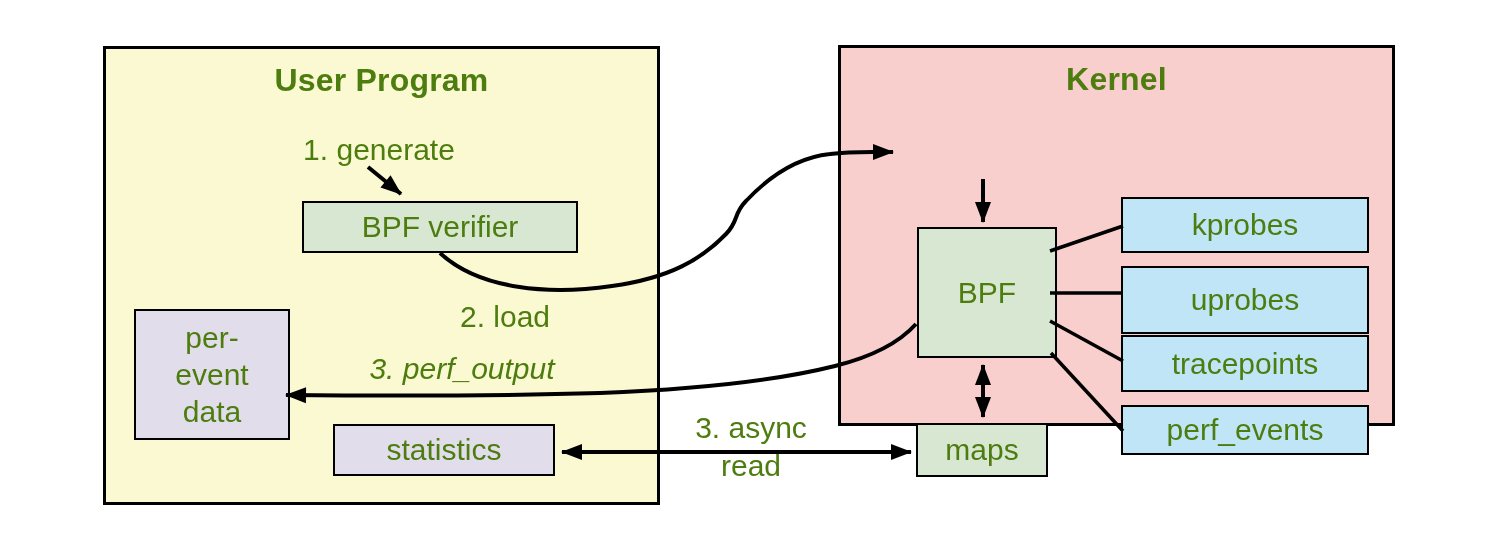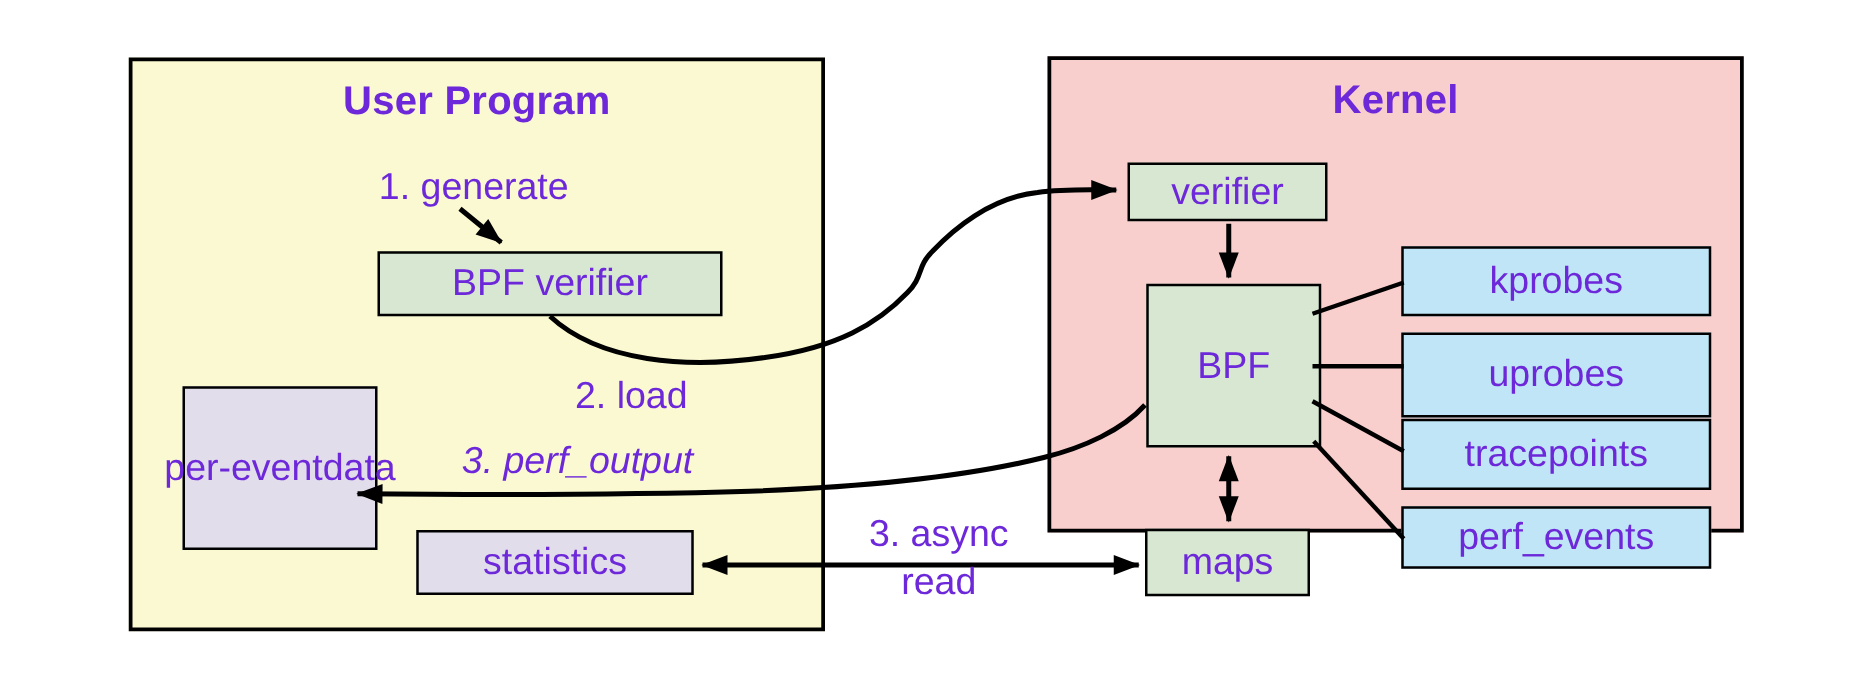--- a/index.html
+++ b/index.html
@@ -2,21 +2,21 @@
 <html><head>
 <meta charset="utf-8">
 <style>
   html, body { margin: 0; padding: 0; background: #ffffff; }
   .canvas {
     position: relative;
     width: 1500px;
     height: 550px;
     background: #ffffff;
     font-family: "Liberation Sans", sans-serif;
-    color: #6d28d9;
+    color: #4d7c0f;
     overflow: hidden;
   }
   .region {
     position: absolute;
     box-sizing: border-box;
     border: 3px solid #000;
   }
   .region-user { left: 103px; top: 46px; width: 557px; height: 459px; background: #FBF9D2; }
   .region-kernel { left: 838px; top: 45px; width: 557px; height: 381px; background: #F9CFCD; }
   .region-title {
@@ -38,21 +38,21 @@
     text-align: center;
     font-size: 30px;
     line-height: 1.2;
     z-index: 1;
   }
   .fill-green { background: #D7E7D1; }
   .fill-blue { background: #BFE5F7; }
   .fill-lavender { background: #E2DDEB; }
 
   .node-bpf-bytecode { left: 302px; top: 201px; width: 276px; height: 52px; }
-  .node-per-event    { left: 146px; top: 309px; width: 156px; height: 131px; line-height: 37px; }
+  .node-per-event    { left: 134px; top: 309px; width: 156px; height: 131px; flex-direction: column; line-height: 37px; }
   .node-statistics   { left: 333px; top: 424px; width: 222px; height: 52px; }
   .node-verifier     { left: 902px; top: 130px; width: 160px; height: 47px; }
   .node-bpf          { left: 917px; top: 227px; width: 140px; height: 131px; }
   .node-maps         { left: 916px; top: 423px; width: 132px; height: 54px; }
   .node-kprobes      { left: 1121px; top: 197px; width: 248px; height: 56px; }
   .node-uprobes      { left: 1121px; top: 266px; width: 248px; height: 68px; }
   .node-tracepoints  { left: 1121px; top: 335px; width: 248px; height: 57px; }
   .node-perf-events  { left: 1121px; top: 405px; width: 248px; height: 50px; }
   .node-line { display: block; }
 
@@ -97,23 +97,20 @@
   <div class="node fill-lavender node-per-event">
     <span class="node-line">per-</span>
     <span class="node-line">event</span>
     <span class="node-line">data</span>
   </div>
 
   <div class="node fill-lavender node-statistics">
     <span>statistics</span>
   </div>
 
-  <div class="node fill-green node-verifier">
-    <span>verifier</span>
-  </div>
 
   <div class="node fill-green node-bpf">
     <span>BPF</span>
   </div>
 
   <div class="node fill-green node-maps">
     <span>maps</span>
   </div>
 
   <div class="node fill-blue node-kprobes">

